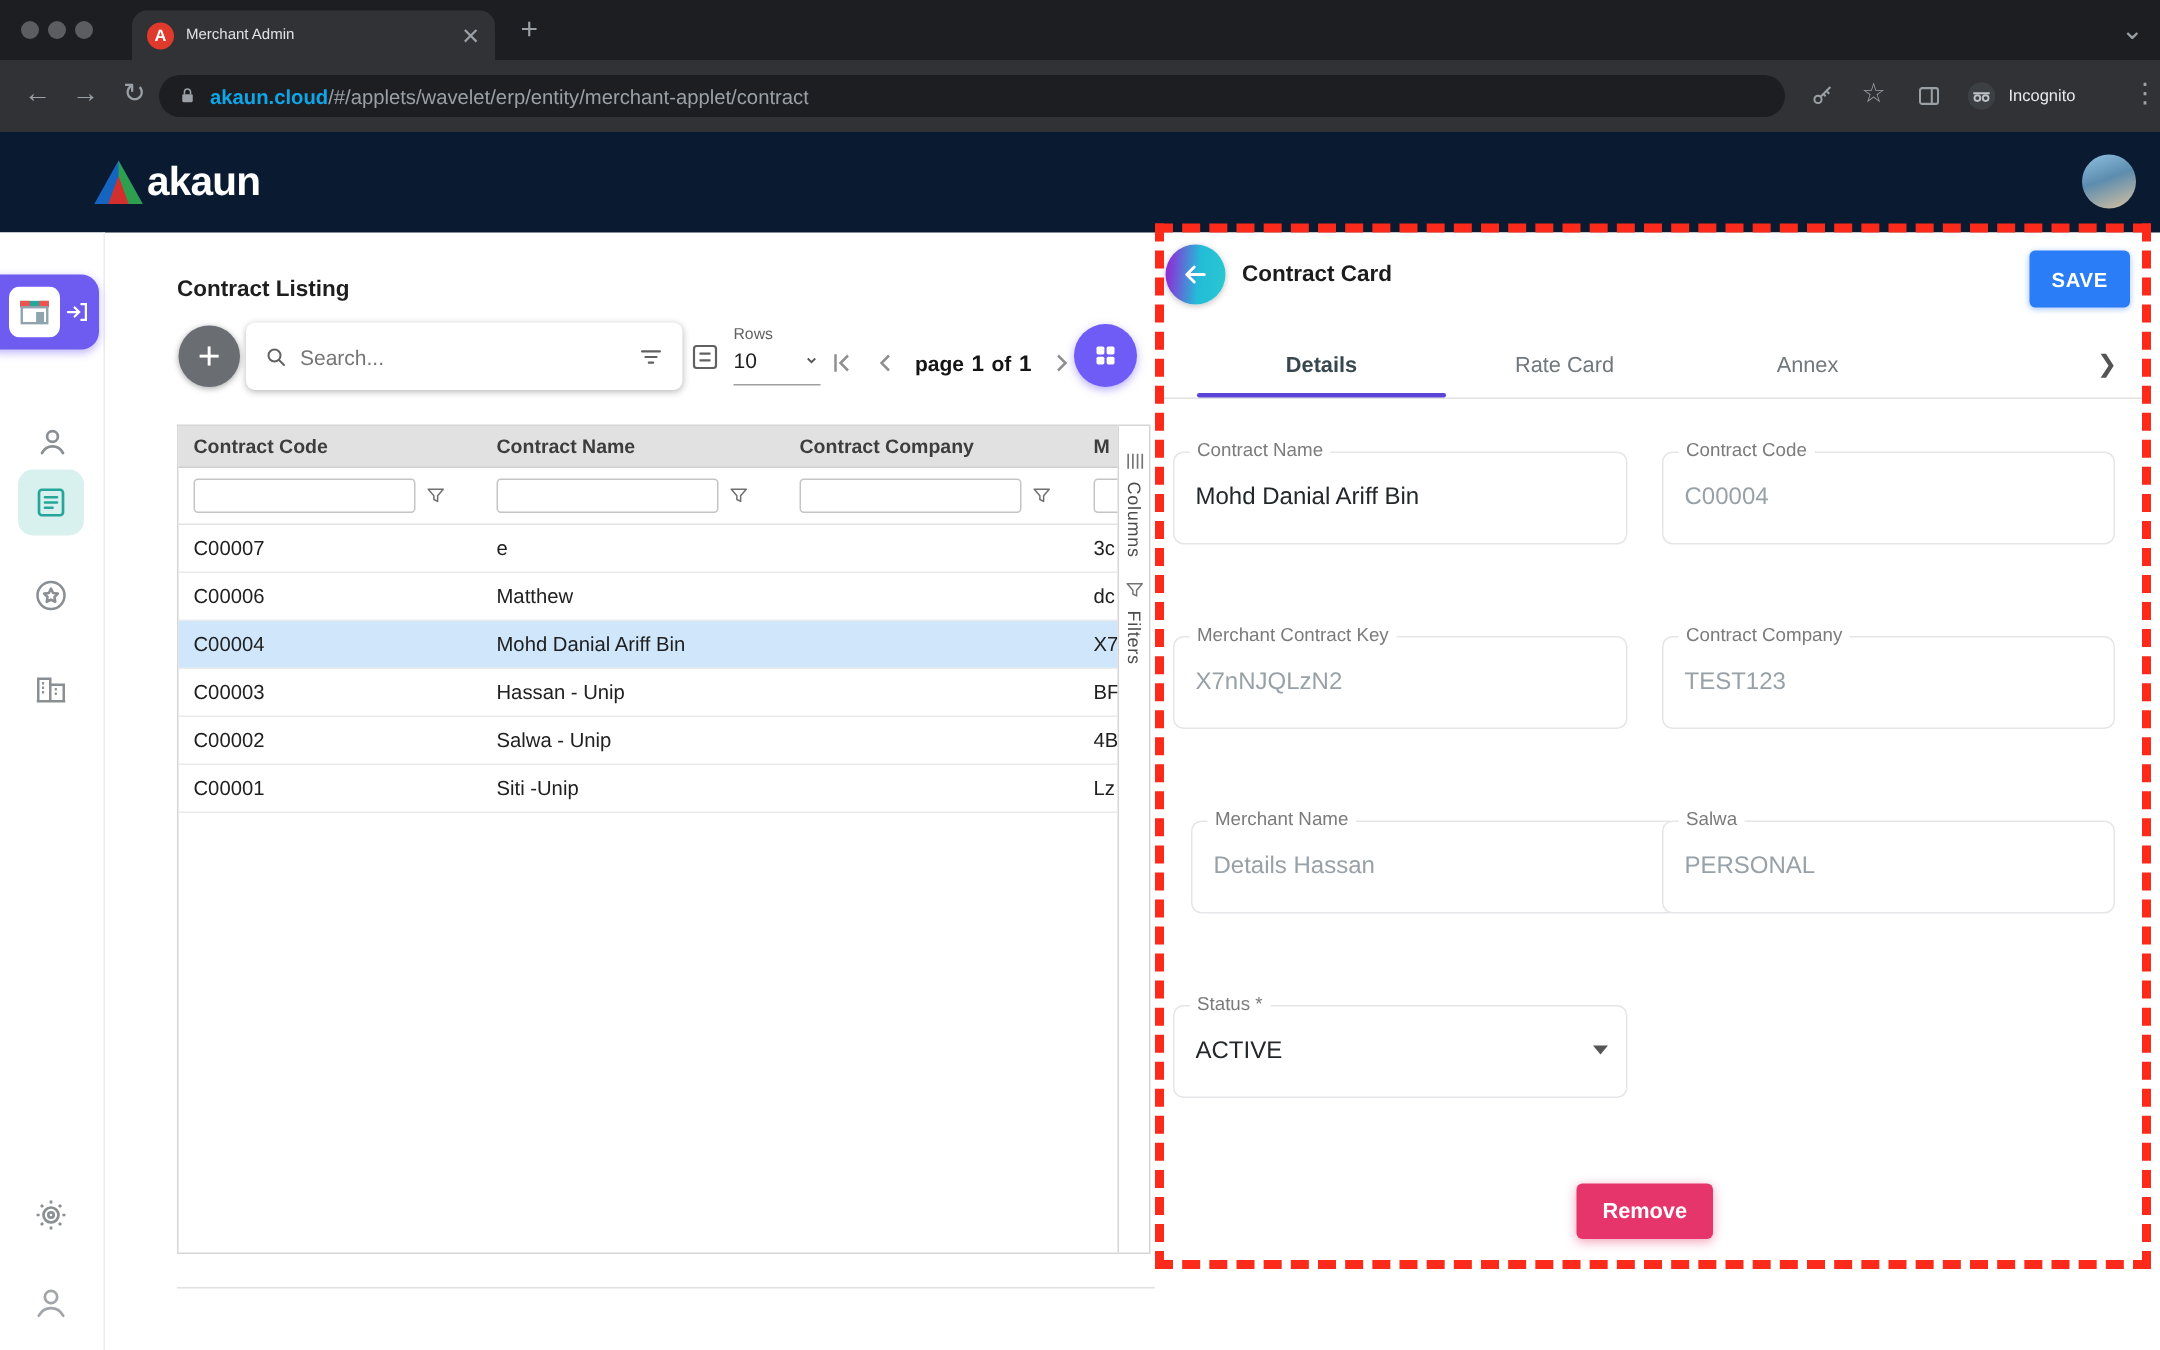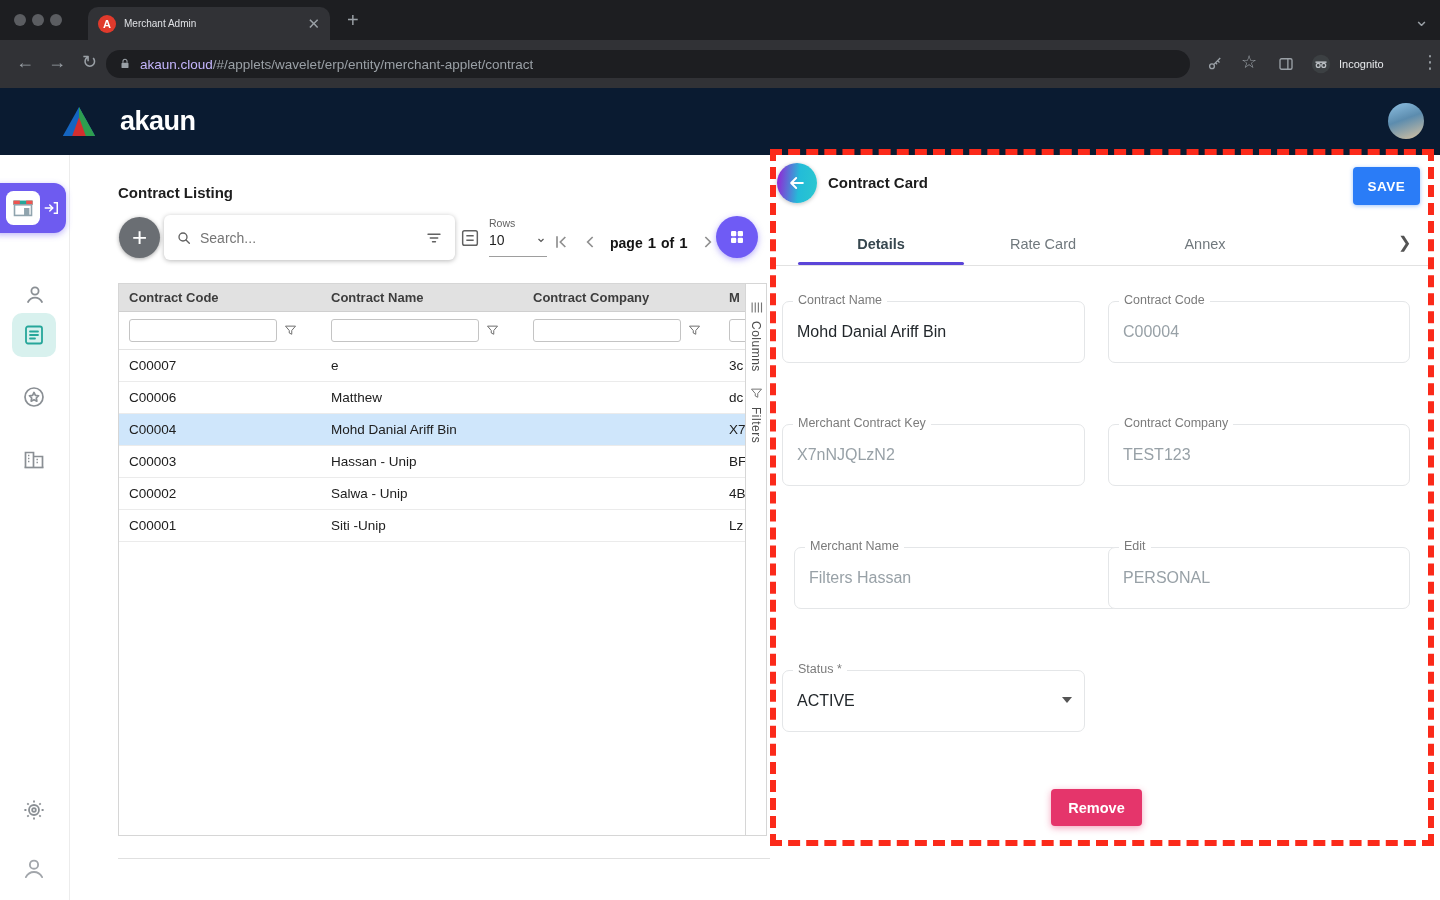--- a/index.html
+++ b/index.html
@@ -14,21 +14,21 @@
          border-radius:10px 10px 0 0; display:flex; align-items:center; padding:0 10px; gap:8px; }
   .favicon { width:18px; height:18px; border-radius:50%; background:#e03a2c; color:#fff; font-size:11px;
              font-weight:bold; display:flex; align-items:center; justify-content:center; flex:0 0 auto; }
   .tabtitle { color:#dfe1e5; font-size:10px; flex:1; white-space:nowrap; overflow:hidden; }
   .tabclose { color:#9aa0a6; font-size:15px; cursor:default; }
   .chromeglyph { color:#9aa0a6; font-size:18px; line-height:1; }
   .toolbar { position:absolute; left:0; top:40px; width:1440px; height:48px; background:#313236; }
   .omnibox { position:absolute; left:106px; top:10px; width:1084px; height:28px; border-radius:14px;
              background:#1d1e21; display:flex; align-items:center; padding:0 12px; gap:8px; }
   .urltext { font-size:13.5px; white-space:nowrap; overflow:hidden; }
-  .urldomain { color:#c4b5fd; font-weight:400; }
+  .urldomain { color:#0ea5e9; font-weight:700; }
   .urlpath { color:#9aa0a6; font-weight:400; }
   .incog-label { color:#e8eaed; font-size:11px; }
 
   
   .appheader { position:absolute; left:0; top:88px; width:1440px; height:67px; background:#0a1b31; }
   .logotext { color:#fff; font-size:27px; font-weight:700; letter-spacing:-0.5px; }
   .avatar { position:absolute; left:1388px; top:15px; width:36px; height:36px; border-radius:50%;
             background:linear-gradient(160deg,#8fc1e3 0%,#5c8cae 45%,#d9c3a1 100%); }
 
   
@@ -158,21 +158,21 @@
           <path d="M6 10h12" stroke="#bdc1c6" stroke-width="1.6"></path>
           <circle cx="9" cy="13.5" r="2.1" fill="none" stroke="#bdc1c6" stroke-width="1.4"></circle>
           <circle cx="15" cy="13.5" r="2.1" fill="none" stroke="#bdc1c6" stroke-width="1.4"></circle>
         </svg>
       <span class="incog-label">Incognito</span>
     </div>
     <div class="abs chromeglyph" style="left:1421px; top:13px;">⋮</div>
   </div>
 
   <div class="appheader">
-    <div class="abs" style="left:62px; top:18px; display:flex; align-items:center; gap:24px;">
+    <div class="abs" style="left:62px; top:18px; display:flex; align-items:center; gap:2px;">
       <svg width="34" height="31" viewBox="0 0 40 36">
         <polygon points="20,1 39,35 1,35" fill="#1565c0"></polygon>
         <polygon points="20,1 39,35 20,35" fill="#2e9e4f"></polygon>
         <polygon points="20,13 28,35 12,35" fill="#d32f2f"></polygon>
       </svg>
       <span class="logotext">akaun</span>
     </div>
     <div class="avatar"></div>
   </div>
 
@@ -410,24 +410,24 @@
       <span class="flabel">Merchant Contract Key</span>
       <span class="fvalue">X7nNJQLzN2</span>
     </div>
     <div class="fieldbox" style="left:338px; top:269px; width:302px;">
       <span class="flabel">Contract Company</span>
       <span class="fvalue">TEST123</span>
     </div>
 
     <div class="fieldbox" style="left:12px; top:392px; width:325px;margin-left:12px;">
       <span class="flabel">Merchant Name</span>
-      <span class="fvalue">Filters Hassan</span>
+      <span class="fvalue">Details Hassan</span>
     </div>
     <div class="fieldbox" style="left:338px; top:392px; width:302px;">
-      <span class="flabel">Edit</span>
+      <span class="flabel">Salwa</span>
       <span class="fvalue">PERSONAL</span>
     </div>
 
     <div class="fieldbox dark" style="left:12px; top:515px; width:303px;">
       <span class="flabel">Status *</span>
       <span class="fvalue">ACTIVE</span>
       <span class="fcaret"></span>
     </div>
 
     <button class="remove-btn">Remove</button>

